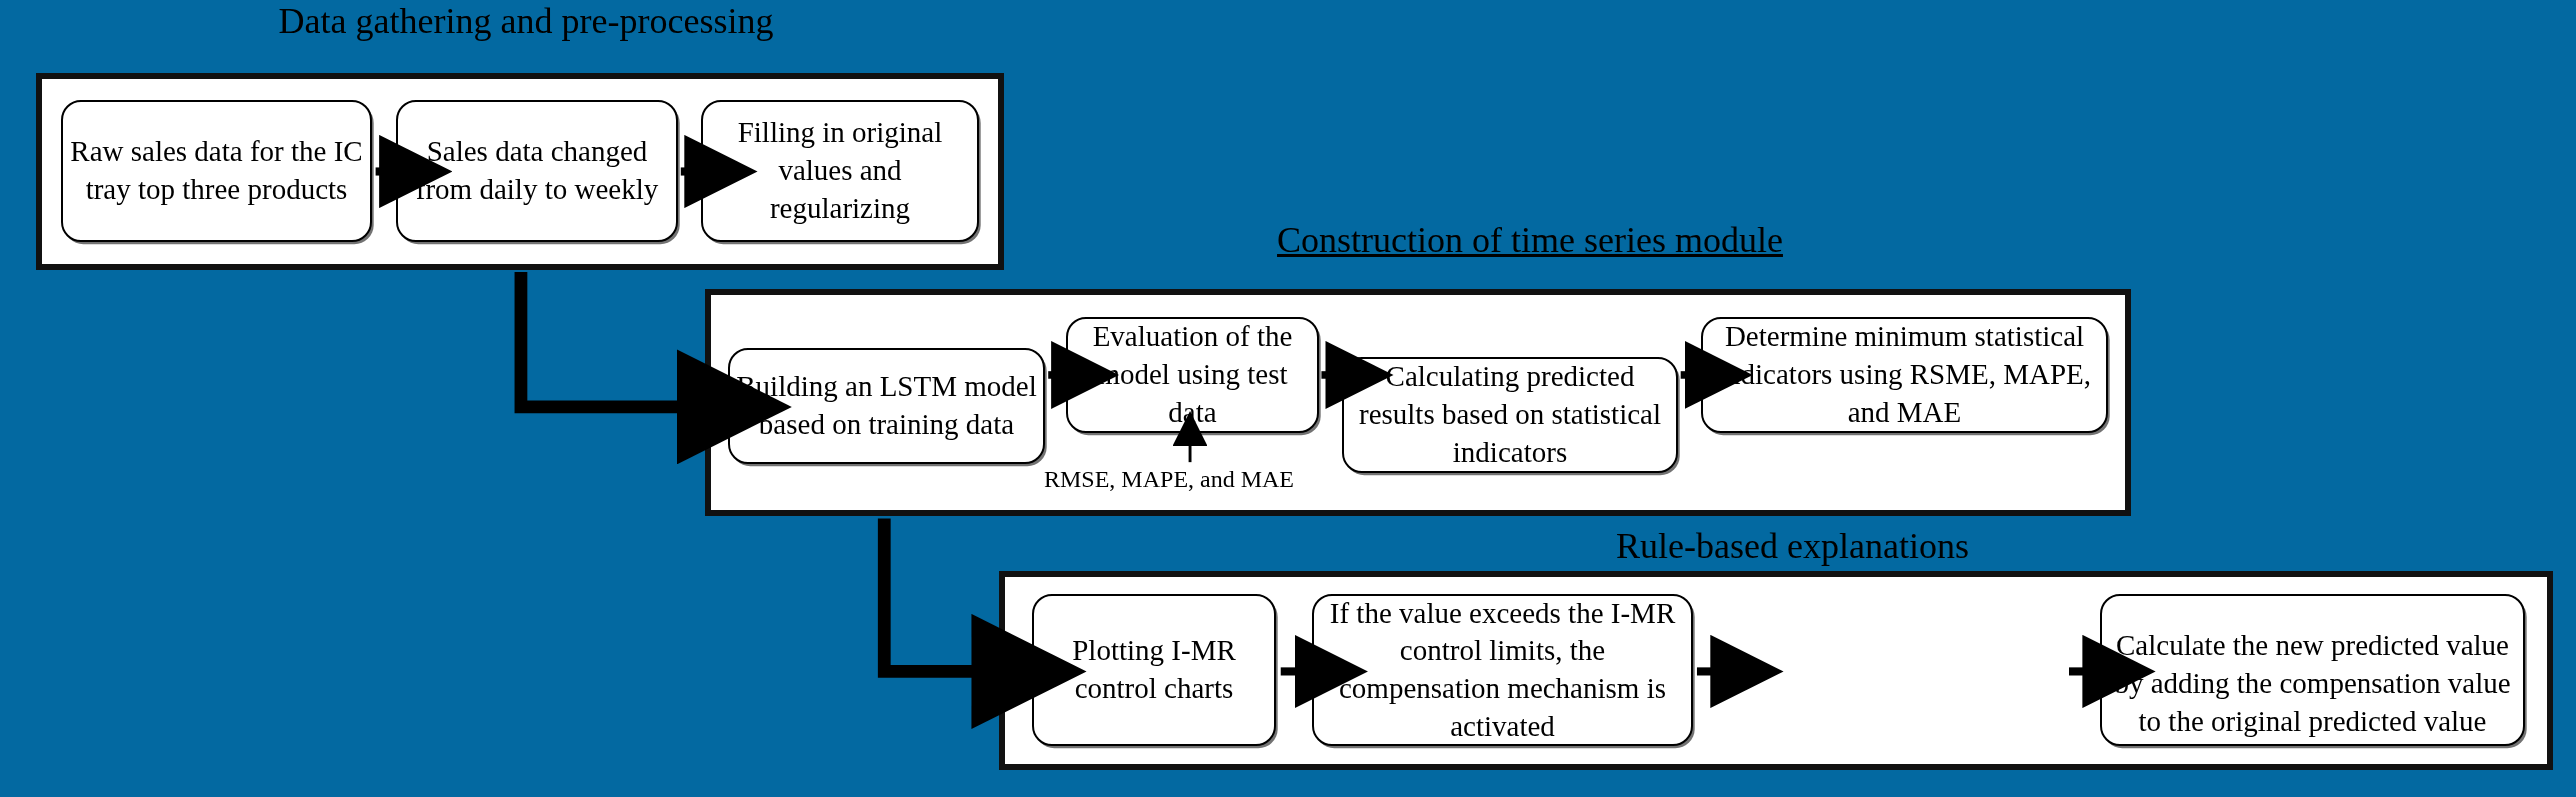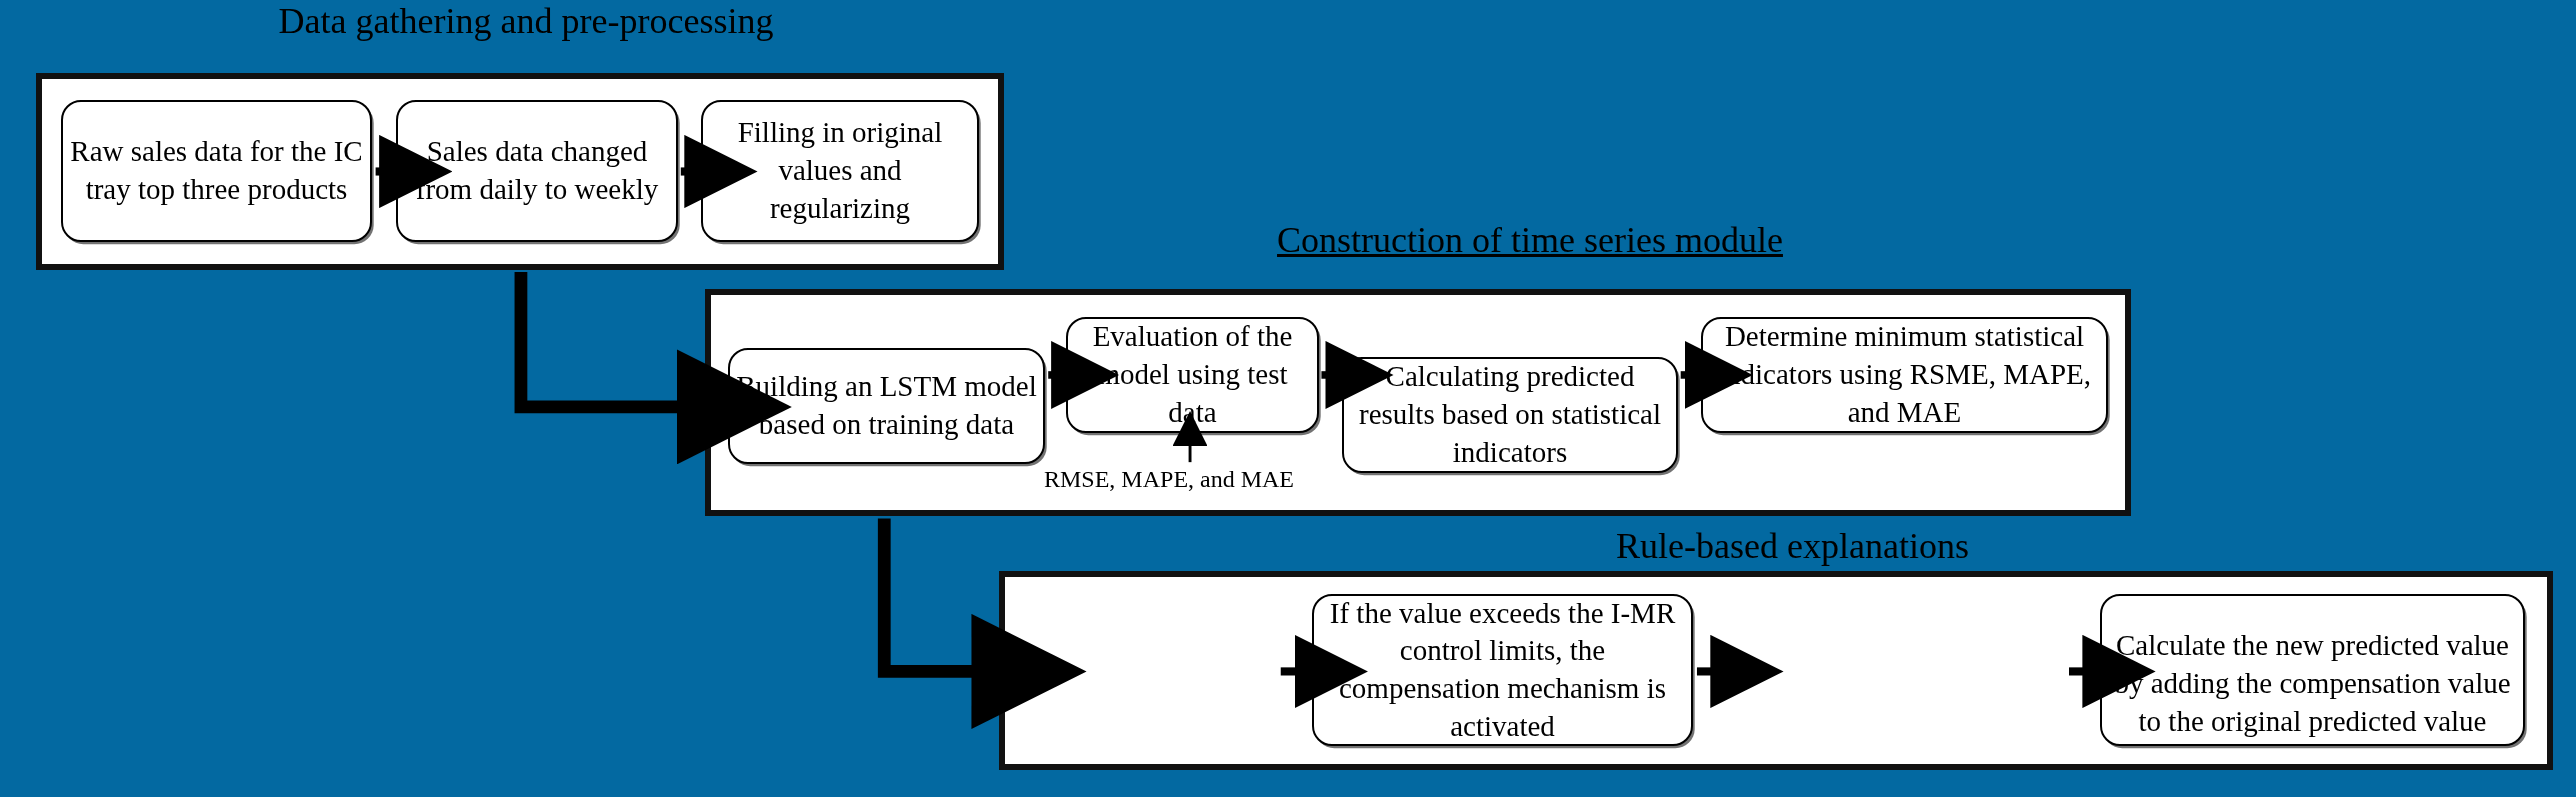--- a/index.html
+++ b/index.html
@@ -101,20 +101,23 @@
   <div class="node" style="left:1701px; top:317px; width:407px; height:116px;">
     <span class="node-text">Determine minimum statistical indicators using RSME, MAPE, and MAE</span>
   </div>
 
   <div class="note-label" style="left:1044px; top:466px;">RMSE, MAPE, and MAE</div>
 
   <div class="group-title" style="left:1576px; top:528px; width:433px;">Rule-based explanations</div>
 
   <div class="group-box" style="left:999px; top:571px; width:1554px; height:199px;"></div>
 
+  <div class="node" style="left:1032px; top:594px; width:244px; height:152px;">
+    <span class="node-text">Plotting I-MR control charts</span>
+  </div>
 
   <div class="node" style="left:1312px; top:594px; width:381px; height:152px;justify-content:flex-end;">
     <span class="node-text">If the value exceeds the I-MR control limits, the compensation mechanism is activated</span>
   </div>
 
 
   <div class="node" style="left:2100px; top:594px; width:425px; height:152px;align-items:flex-end;">
     <span class="node-text">Calculate the new predicted value by adding the compensation value to the original predicted value</span>
   </div>
 

